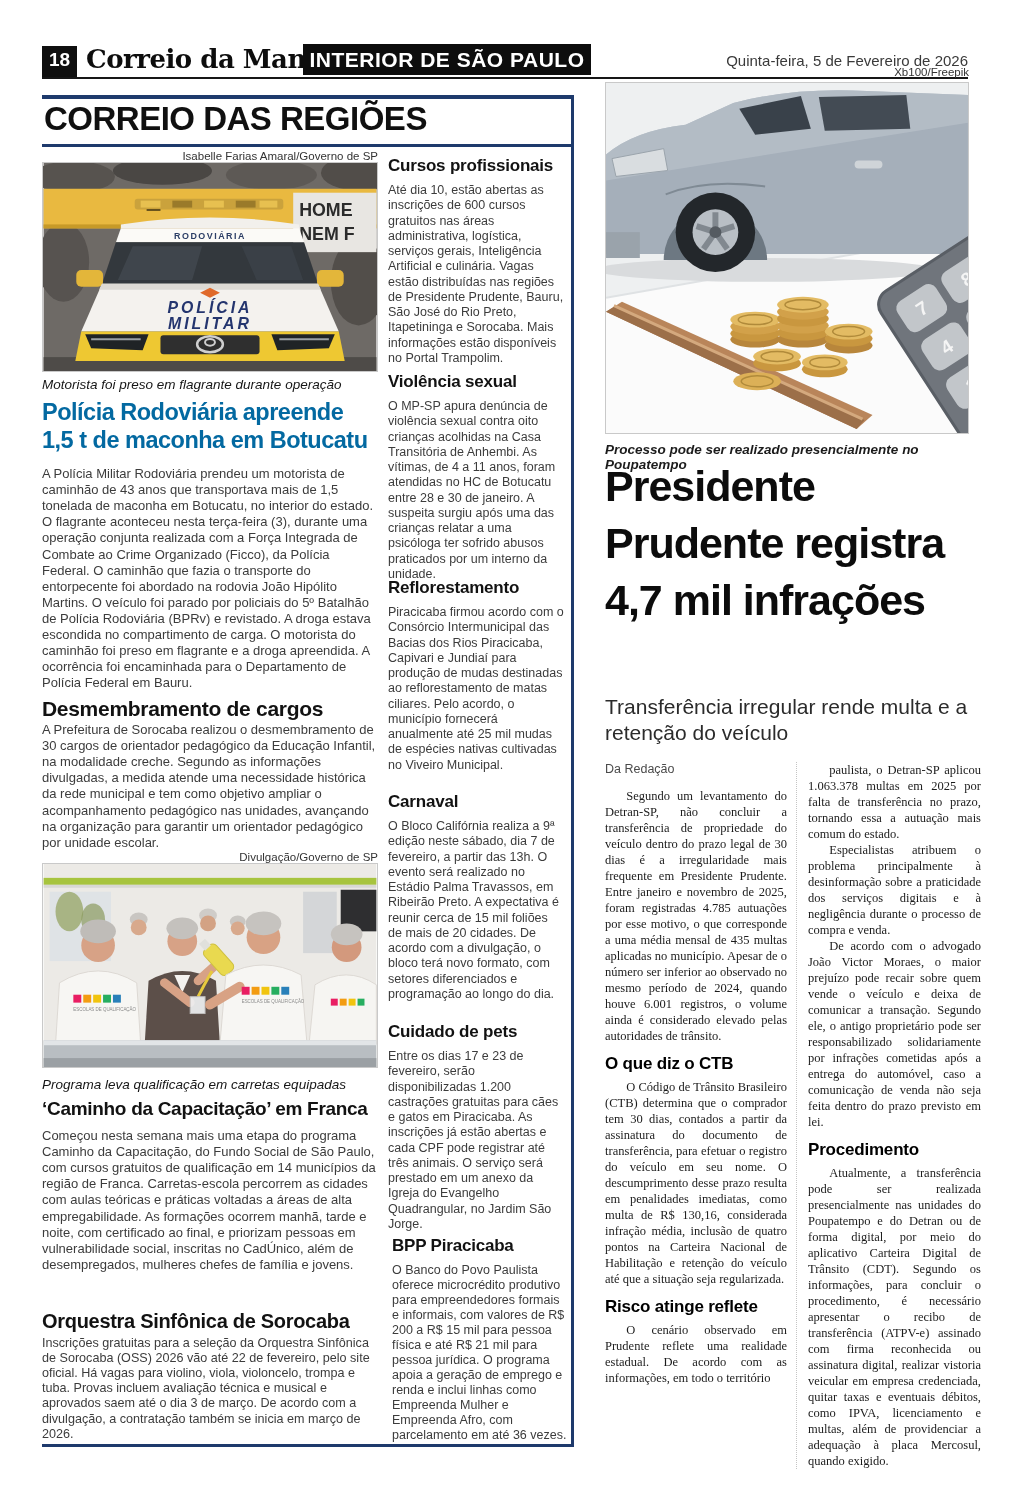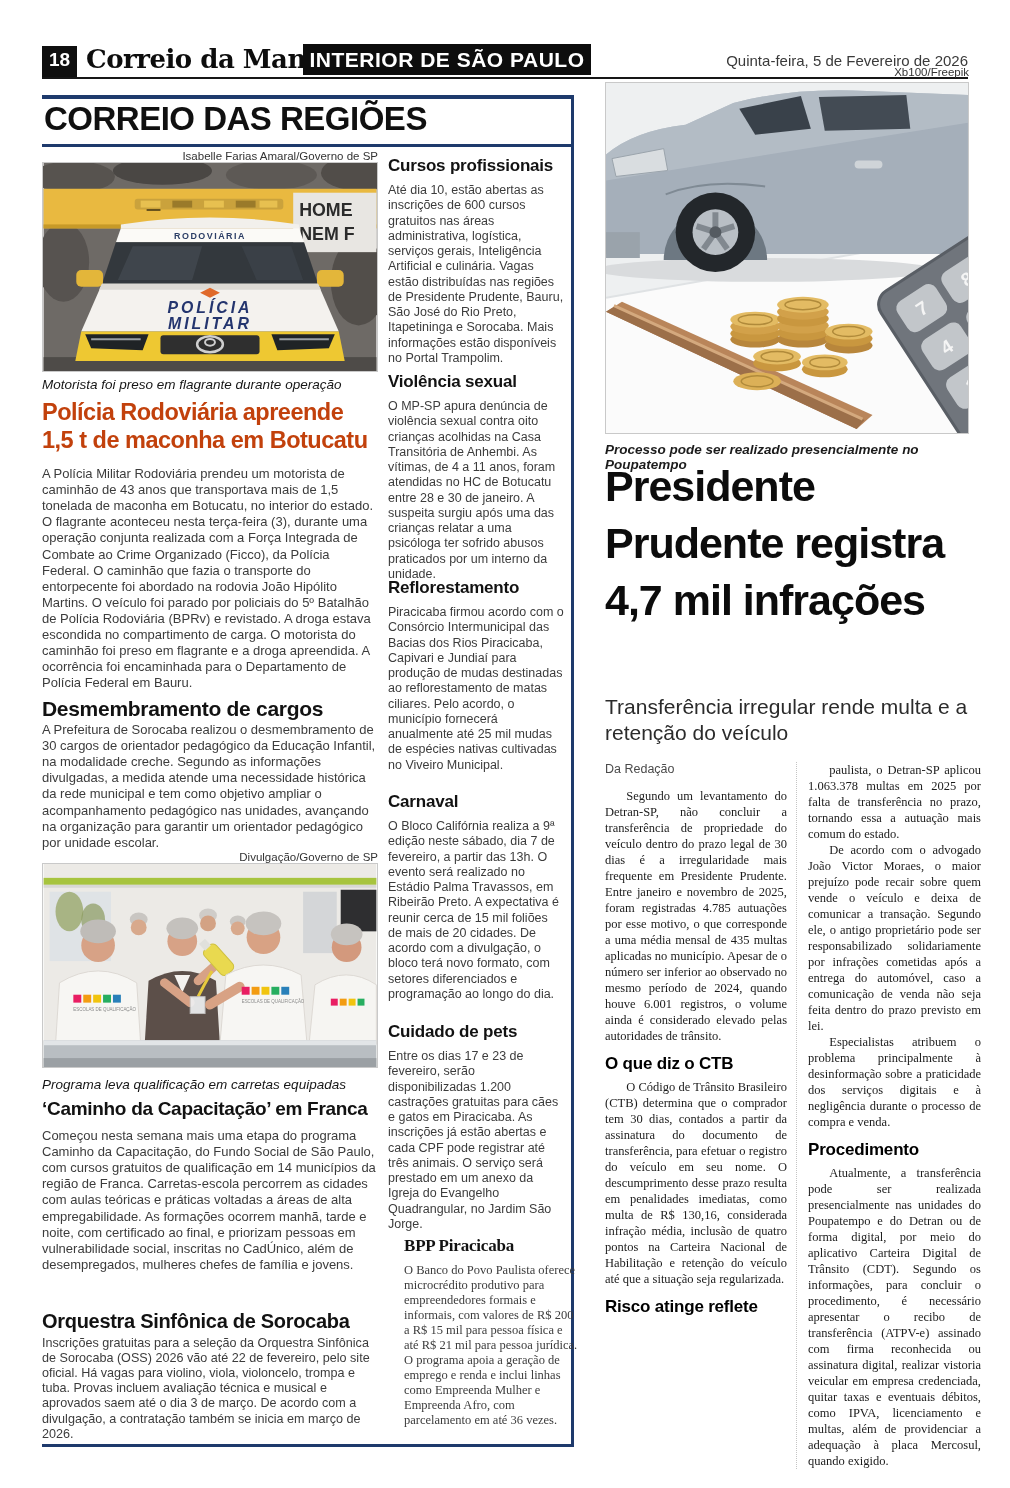--- a/index.html
+++ b/index.html
@@ -23,21 +23,21 @@
   .rule-title  { left:42px; top:144px; width:532px; height:3px; }
   .rule-bottom { left:42px; top:1444px; width:532px; height:3px; }
   .rule-vert   { left:571px; top:95px; width:3px; height:1352px; }
   .regions-title { left:44px; top:100px; font-size:33px; font-weight:bold; color:#101010; letter-spacing:-0.5px; }
 
   
   .credit { font-size:11.5px; color:#333; text-align:right; }
   .caption { font-size:13.5px; font-weight:normal; font-style:italic; color:#161616; }
   .photo-frame { border:1px solid #c9c9c9; display:block; }
 
-  .h-xl { font-size:23.5px; font-weight:bold; color:#c2410c; letter-spacing:-0.5px; line-height:1.2; }
+  .h-xl { font-size:23.5px; font-weight:bold; color:#0369a1; letter-spacing:-0.5px; line-height:1.2; }
   .h-md { font-size:21px; font-weight:bold; color:#121212; letter-spacing:-0.3px; }
   .h-one { white-space:nowrap; }
   .body-sans { font-size:13px; line-height:1.24; color:#3c3c3c; }
   .body-sans.tight { font-size:12.6px; line-height:1.2; }
 
   .brief { width:176px; }
   .brief-h { font-size:17px; font-weight:bold; color:#121212; white-space:nowrap; letter-spacing:-0.2px; }
   .brief-b { font-size:12.5px; line-height:1.22; color:#3c3c3c; margin-top:7px; }
 
   
@@ -220,21 +220,21 @@
     <p class="brief-b">Piracicaba firmou acordo com o Consórcio Intermunicipal das Bacias dos Rios Piracicaba, Capivari e Jundiaí para produção de mudas destinadas ao reflorestamento de matas ciliares. Pelo acordo, o município fornecerá anualmente até 25 mil mudas de espécies nativas cultivadas no Viveiro Municipal.</p>
   </div>
   <div class="abs brief" style="left:388px; top:792px;">
     <div class="brief-h">Carnaval</div>
     <p class="brief-b">O Bloco Califórnia realiza a 9ª edição neste sábado, dia 7 de fevereiro, a partir das 13h. O evento será realizado no Estádio Palma Travassos, em Ribeirão Preto. A expectativa é reunir cerca de 15 mil foliões de mais de 20 cidades. De acordo com a divulgação, o bloco terá novo formato, com setores diferenciados e programação ao longo do dia.</p>
   </div>
   <div class="abs brief" style="left:388px; top:1022px;">
     <div class="brief-h">Cuidado de pets</div>
     <p class="brief-b">Entre os dias 17 e 23 de fevereiro, serão disponibilizadas 1.200 castrações gratuitas para cães e gatos em Piracicaba. As inscrições já estão abertas e cada CPF pode registrar até três animais. O serviço será prestado em um anexo da Igreja do Evangelho Quadrangular, no Jardim São Jorge.</p>
   </div>
-  <div class="abs brief" style="left:404px; top:1236px;font-family:Liberation Serif, serif;">
+  <div class="abs brief" style="left:392px; top:1236px;">
     <div class="brief-h">BPP Piracicaba</div>
     <p class="brief-b" style="line-height:1.2;">O Banco do Povo Paulista oferece microcrédito produtivo para empreendedores formais e informais, com valores de R$ 200 a R$ 15 mil para pessoa física e até R$ 21 mil para pessoa jurídica. O programa apoia a geração de emprego e renda e inclui linhas como Empreenda Mulher e Empreenda Afro, com parcelamento em até 36 vezes.</p>
   </div>
 
   <div class="abs credit main-credit">Xb100/Freepik</div>
 
   <svg class="abs photo-frame" style="left:605px; top:82px;" width="364" height="352" viewBox="0 0 364 352">
     <rect x="0" y="0" width="364" height="352" fill="#eef0f1"></rect>
     <polygon points="0,216 364,152 364,352 0,352" fill="#fbfbfb"></polygon>
     <line x1="0" y1="216" x2="364" y2="152" stroke="#dfe2e4" stroke-width="2"></line>
@@ -334,23 +334,24 @@
 
   <h1 class="abs main-headline">Presidente Prudente registra 4,7 mil infrações</h1>
   <div class="abs main-sub">Transferência irregular rende multa e a retenção do veículo</div>
 
   <div class="abs serif-col col1">
     <div class="byline" style="font-family:'Liberation Sans',sans-serif;">Da Redação</div>
     <p>Segundo um levantamento do Detran-SP, não concluir a transferência de propriedade do veículo dentro do prazo legal de 30 dias é a irregularidade mais frequente em Presidente Prudente. Entre janeiro e novembro de 2025, foram registradas 4.785 autuações por esse motivo, o que corresponde a uma média mensal de 435 multas aplicadas no município. Apesar de o número ser inferior ao observado no mesmo período de 2024, quando houve 6.001 registros, o volume ainda é considerado elevado pelas autoridades de trânsito.</p>
     <div class="col-sub">O que diz o CTB</div>
     <p>O Código de Trânsito Brasileiro (CTB) determina que o comprador tem 30 dias, contados a partir da assinatura do documento de transferência, para efetuar o registro do veículo em seu nome. O descumprimento desse prazo resulta em penalidades imediatas, como multa de R$ 130,16, considerada infração média, inclusão de quatro pontos na Carteira Nacional de Habilitação e retenção do veículo até que a situação seja regularizada.</p>
     <div class="col-sub">Risco atinge reflete</div>
+    <p>O cenário observado em Prudente reflete uma realidade estadual. De acordo com as informações, em todo o território</p>
   </div>
 
   <div class="abs serif-col col2">
     <p>paulista, o Detran-SP aplicou 1.063.378 multas em 2025 por falta de transferência no prazo, tornando essa a autuação mais comum do estado.</p>
+    <p>Especialistas atribuem o problema principalmente à desinformação sobre a praticidade dos serviços digitais e à negligência durante o processo de compra e venda.</p>
     <p>De acordo com o advogado João Victor Moraes, o maior prejuízo pode recair sobre quem vende o veículo e deixa de comunicar a transação. Segundo ele, o antigo proprietário pode ser responsabilizado solidariamente por infrações cometidas após a entrega do automóvel, caso a comunicação de venda não seja feita dentro do prazo previsto em lei.</p>
-    <p>Especialistas atribuem o problema principalmente à desinformação sobre a praticidade dos serviços digitais e à negligência durante o processo de compra e venda.</p>
     <div class="col-sub">Procedimento</div>
     <p>Atualmente, a transferência pode ser realizada presencialmente nas unidades do Poupatempo e do Detran ou de forma digital, por meio do aplicativo Carteira Digital de Trânsito (CDT). Segundo os informações, para concluir o procedimento, é necessário apresentar o recibo de transferência (ATPV-e) assinado com firma reconhecida ou assinatura digital, realizar vistoria veicular em empresa credenciada, quitar taxas e eventuais débitos, como IPVA, licenciamento e multas, além de providenciar a adequação à placa Mercosul, quando exigido.</p>
   </div>
 
 </div>
 
 </body></html>

